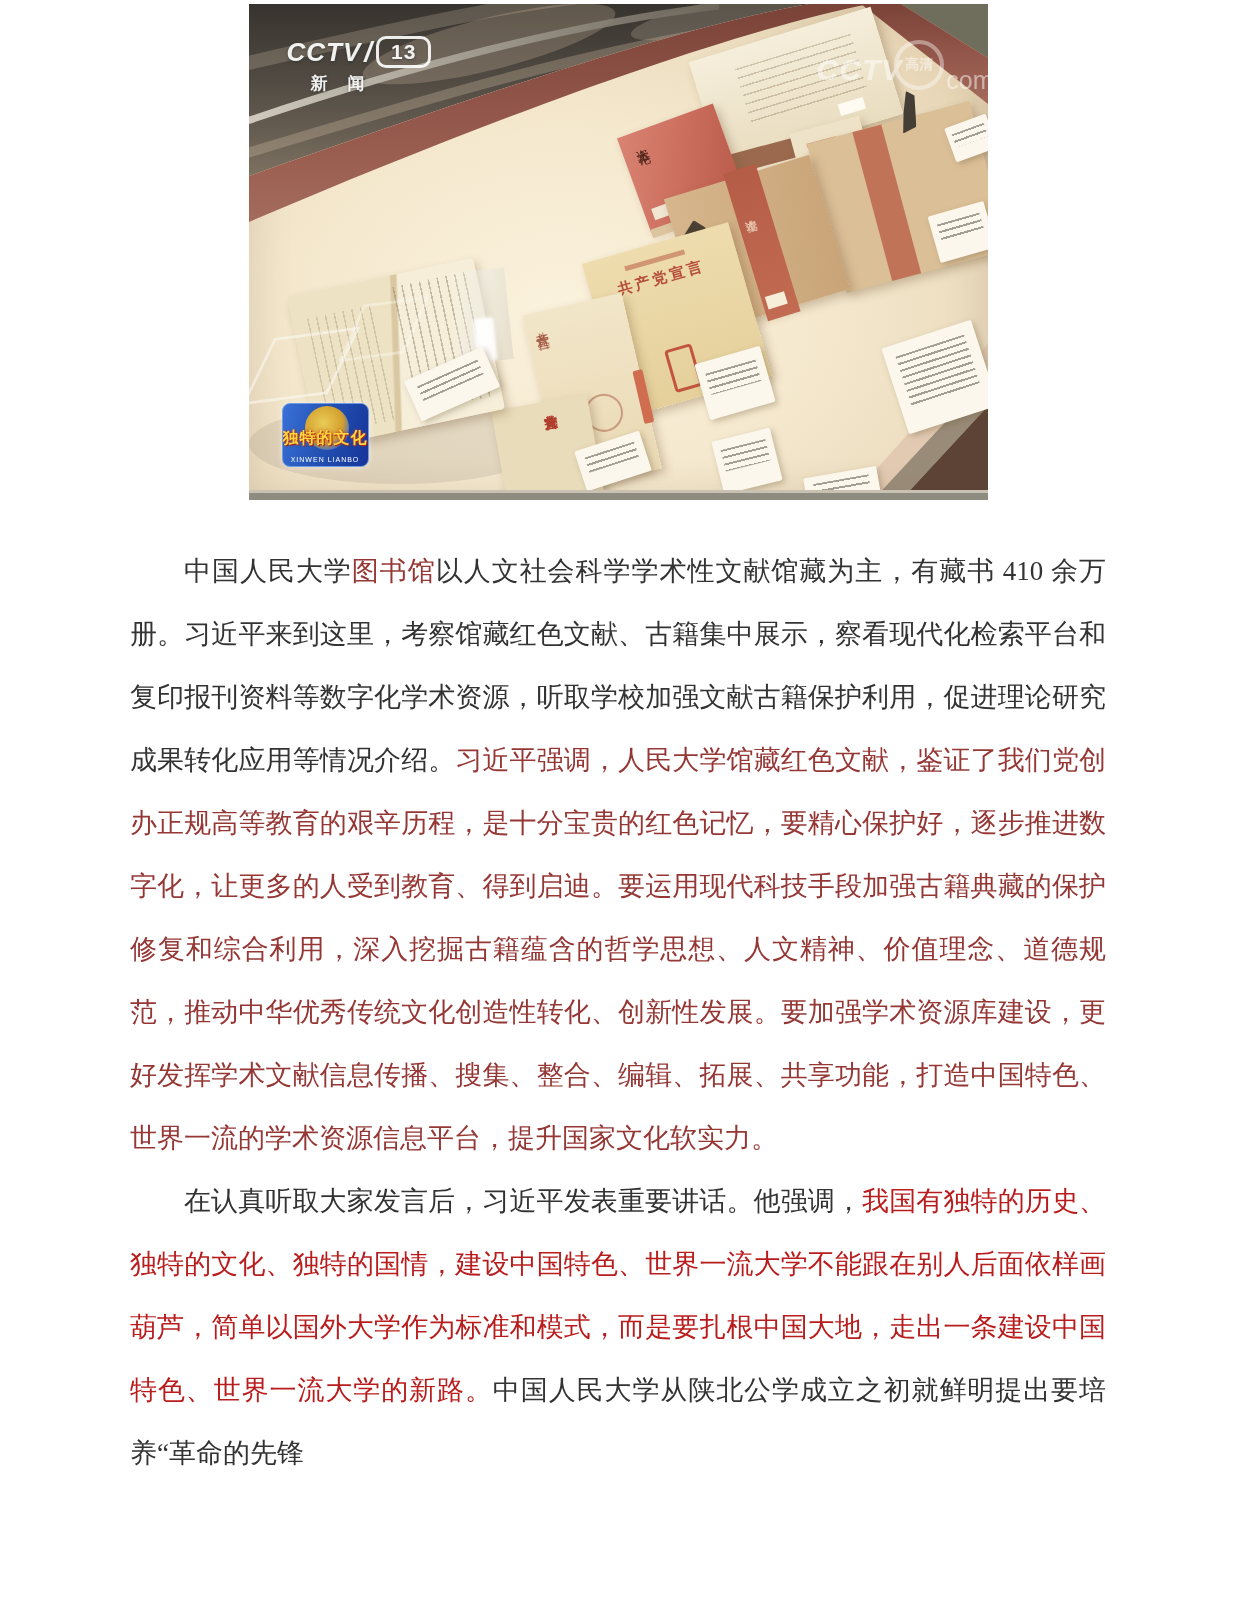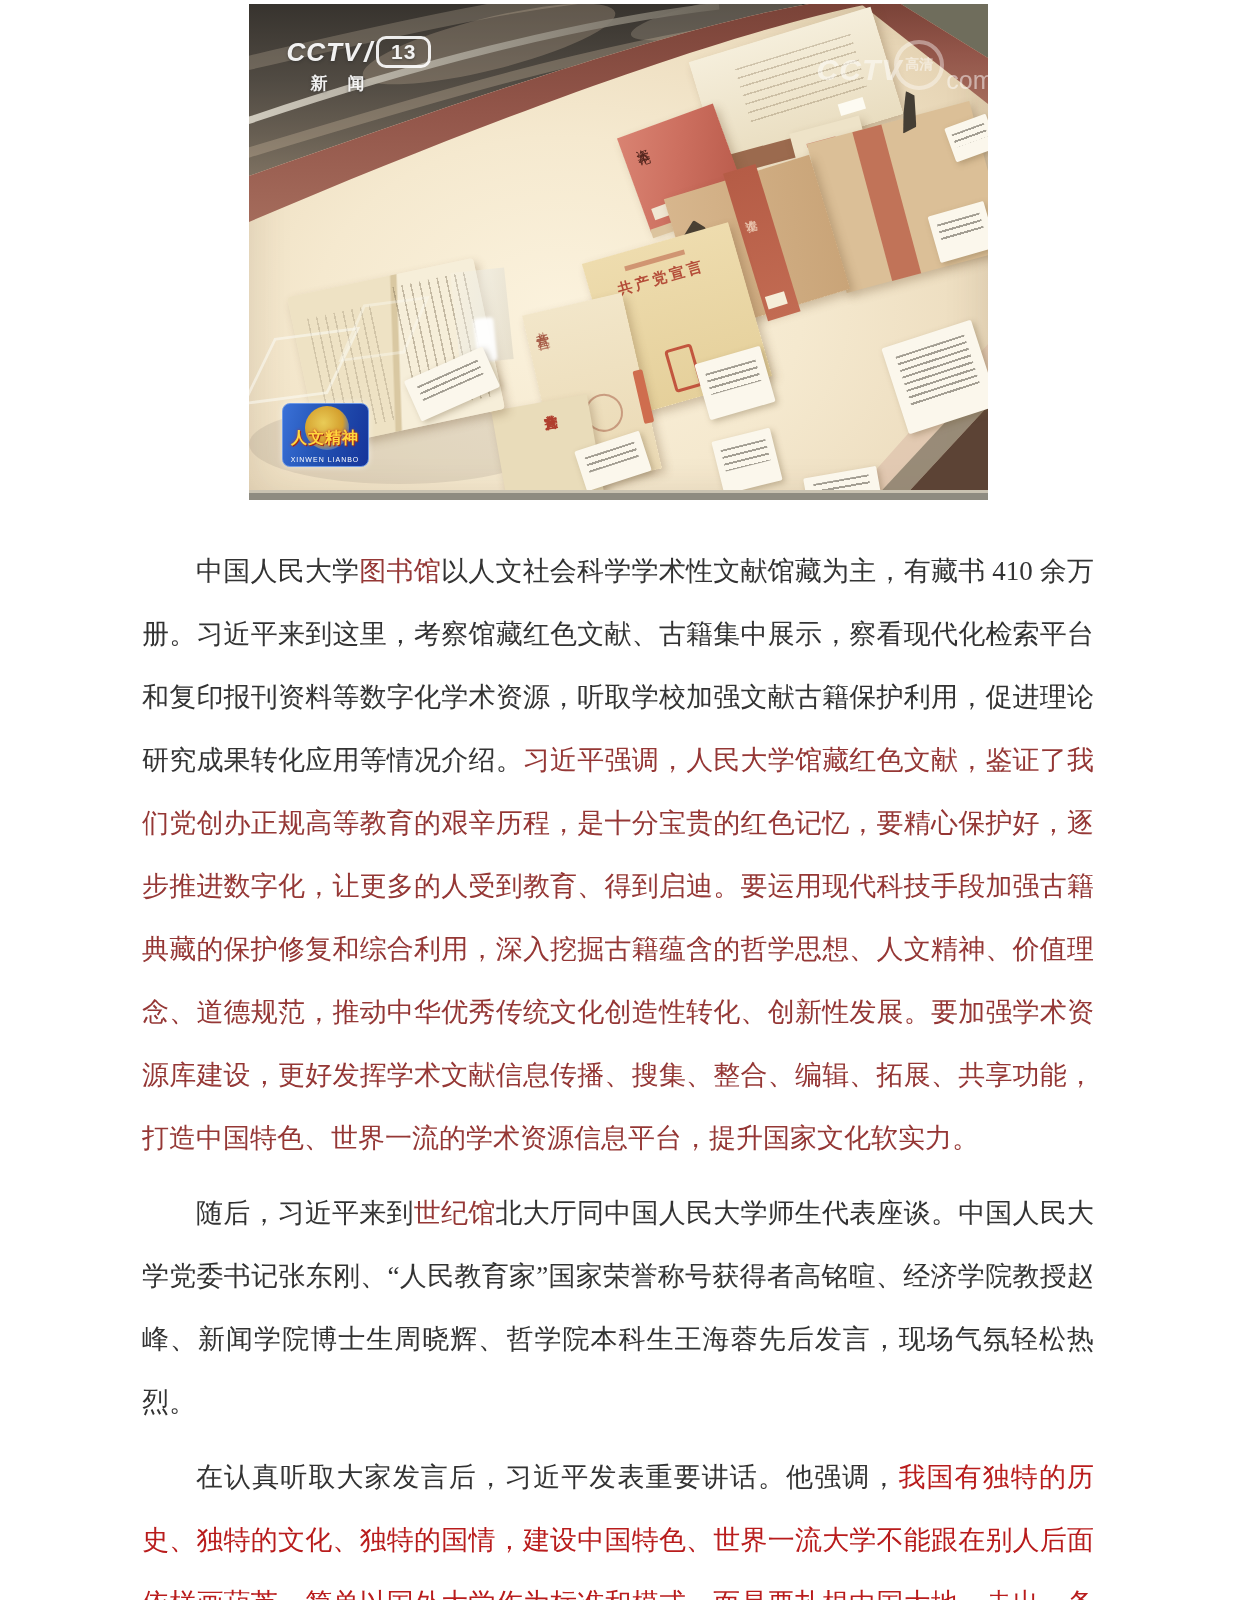--- a/index.html
+++ b/index.html
@@ -94,21 +94,21 @@
          overflow:hidden;box-shadow:0 0 6px rgba(255,255,255,.5);}
   .globe{position:absolute;left:22px;top:2px;width:44px;height:44px;border-radius:50%;
          background:radial-gradient(circle at 42% 38%,#ffd94d 0%,#e8a91f 52%,#3a71d8 78%);opacity:.9;}
   .badge .t{position:absolute;left:0;right:0;top:24px;text-align:center;font-size:16px;font-weight:900;
             color:#ffd83d;text-shadow:0 0 3px #cc3322,1px 1px 0 #992211;letter-spacing:1px;}
   .badge .s{position:absolute;left:0;right:0;bottom:3px;text-align:center;font-size:7px;color:#fff;letter-spacing:1px;}
 
   
   .article{width:976px;margin:40px auto 0;font-family:"Liberation Serif",serif;
            font-size:27px;line-height:63px;text-align:justify;}
-  .article p{margin:12px;text-indent:2em;}
+  .article p{margin:0;text-indent:2em;}
 </style>
 </head>
 <body>
 
 <div class="page">
 
   <div class="photo">
 
     <svg viewBox="0 0 739 496">
       <defs>
@@ -231,24 +231,23 @@
     </div>
 
     <div class="wm">
       <span class="b">CCTV</span>
       <span class="hd">高清</span>
       <span class="dm">com</span>
     </div>
 
     <div class="badge">
       <div class="globe"></div>
-      <div class="t">人文精神</div>
+      <div class="t">独特的文化</div>
       <div class="s">XINWEN LIANBO</div>
     </div>
   </div>
 
   <div class="article" style="color: rgb(51, 51, 51);">
       <p><span>中国人民大学</span><span style="color: rgb(149, 55, 53);">图书馆</span><span>以人文社会科学学术性文献馆藏为主，有藏书 410 余万册。习近平来到这里，考察馆藏红色文献、古籍集中展示，察看现代化检索平台和复印报刊资料等数字化学术资源，听取学校加强文献古籍保护利用，促进理论研究成果转化应用等情况介绍。</span><span style="color: rgb(149, 55, 53);">习近平强调，人民大学馆藏红色文献，鉴证了我们党创办正规高等教育的艰辛历程，是十分宝贵的红色记忆，要精心保护好，逐步推进数字化，让更多的人受到教育、得到启迪。要运用现代科技手段加强古籍典藏的保护修复和综合利用，深入挖掘古籍蕴含的哲学思想、人文精神、价值理念、道德规范，推动中华优秀传统文化创造性转化、创新性发展。要加强学术资源库建设，更好发挥学术文献信息传播、搜集、整合、编辑、拓展、共享功能，打造中国特色、世界一流的学术资源信息平台，提升国家文化软实力。</span></p>
-      <p><span>随后，习近平来到</span><span style="color: rgb(149, 55, 53);">世纪馆</span><span>北大厅同中国人民大学师生代表座谈。中国人民大学党委书记张东刚、“人民教育家”国家荣誉称号获得者高铭暄、经济学院教授赵峰、新闻学院博士生周晓辉、哲学院本科生王海蓉先后发言，现场气氛轻松热烈。</span></p>
       <p><span>在认真听取大家发言后，习近平发表重要讲话。他强调，</span><span style="color: #b91c1c;">我国有独特的历史、独特的文化、独特的国情，建设中国特色、世界一流大学不能跟在别人后面依样画葫芦，简单以国外大学作为标准和模式，而是要扎根中国大地，走出一条建设中国特色、世界一流大学的新路。</span><span>中国人民大学从陕北公学成立之初就鲜明提出要培养“革命的先锋</span></p>
     </div>
 
 </div>
 
 </body></html>

